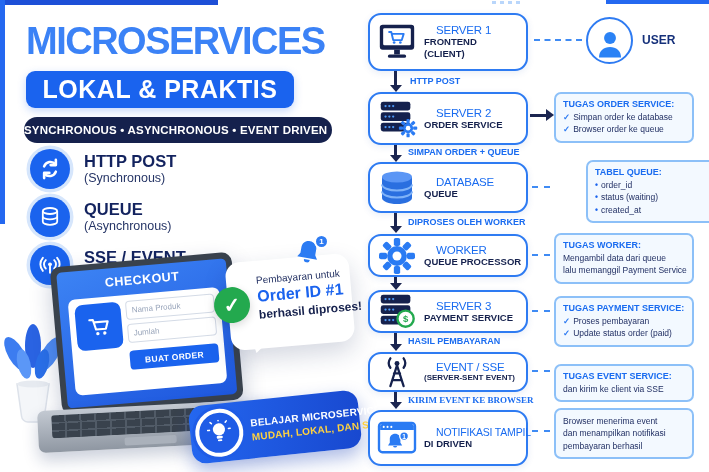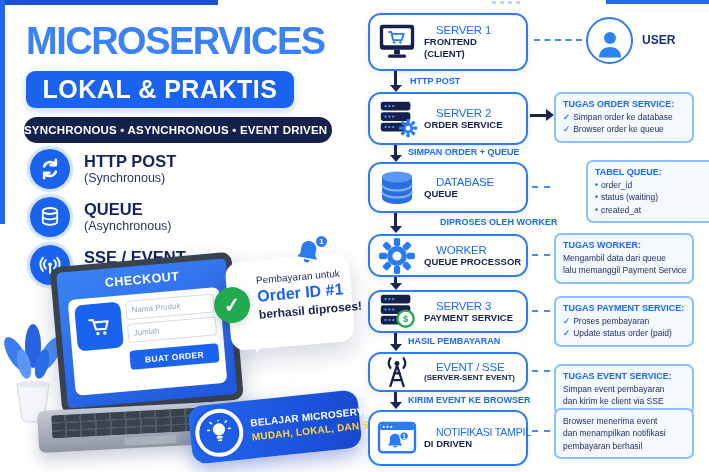--- a/index.html
+++ b/index.html
@@ -348,21 +348,21 @@
       <path d="M5 22.5 c0 3.3 6.7 6 15 6 s15-2.7 15-6" stroke="#7fb2f8" fill="none" stroke-width="2"></path>
     </svg>
   </div>
   <div class="ntext">
     <div class="ntitle">DATABASE</div>
     <div class="nsub">QUEUE</div>
   </div>
 </div>
 
 <div class="abs varrow" style="left:394px; top:213px; height:14px;"></div>
-<div class="abs elabel" style="left:408px; top:217px;margin-left:32px;">DIPROSES OLEH WORKER</div>
+<div class="abs elabel" style="left:408px; top:217px;">DIPROSES OLEH WORKER</div>
 
 <div class="abs node" style="top:234px; height:43px;">
   <div class="nicon">
     <svg width="36" height="36" viewBox="0 0 40 40">
       <g fill="#2a7bf3">
         <circle cx="20" cy="20" r="11"></circle>
         <rect x="16.5" y="0" width="7" height="9" rx="2"></rect>
         <rect x="16.5" y="31" width="7" height="9" rx="2"></rect>
         <rect x="16.5" y="0" width="7" height="9" rx="2" transform="rotate(90 20 20)"></rect>
         <rect x="16.5" y="31" width="7" height="9" rx="2" transform="rotate(90 20 20)"></rect>
@@ -419,21 +419,21 @@
       <path d="M27 3.5 a8.5 8.5 0 0 1 0 10" stroke="#15214d" stroke-width="2.4" fill="none" stroke-linecap="round"></path>
     </svg>
   </div>
   <div class="ntext">
     <div class="ntitle">EVENT / SSE</div>
     <div class="nsub small">(SERVER-SENT EVENT)</div>
   </div>
 </div>
 
 <div class="abs varrow" style="left:394px; top:392px; height:11px;"></div>
-<div class="abs elabel" style="left:408px; top:395px;">KIRIM EVENT KE BROWSER</div>
+<div class="abs elabel" style="left:408px; top:395px;font-family:Liberation Serif, serif;">KIRIM EVENT KE BROWSER</div>
 
 <div class="abs node" style="top:410px; height:56px;">
   <div class="nicon">
     <svg width="42" height="36" viewBox="0 0 44 38">
       <rect x="3" y="3" width="38" height="31" rx="3.5" fill="#fff" stroke="#2a7bf3" stroke-width="2.5"></rect>
       <path d="M4.2 6.5 a2.3 2.3 0 0 1 2.3-2.3 h31 a2.3 2.3 0 0 1 2.3 2.3 V10.5 H4.2 Z" fill="#2a7bf3"></path>
       <circle cx="8" cy="7.3" r="1.1" fill="#fff"></circle>
         <circle cx="12" cy="7.3" r="1.1" fill="#fff"></circle>
         <circle cx="16" cy="7.3" r="1.1" fill="#fff"></circle>
       <path d="M20 14.5 c-3.4 0-5.6 2.4-5.6 5.6 v3.8 l-1.9 3 h15 l-1.9-3 v-3.8 c0-3.2-2.2-5.6-5.6-5.6 z" fill="#2a7bf3"></path>
@@ -500,23 +500,20 @@
     </div>
   <div class="note-item">
       <span class="mk-check">✓</span>
       <span>Update status order (paid)</span>
     </div>
 </div>
 
 <div class="abs note" style="top:364px;">
   <div class="note-title">TUGAS EVENT SERVICE:</div>
   <div class="note-item">
-      <span>Simpan event pembayaran</span>
-    </div>
-  <div class="note-item">
       <span>dan kirim ke client via SSE</span>
     </div>
 </div>
 
 <div class="abs note" style="top:408px;">
   <div class="note-item">
       <span>Browser menerima event</span>
     </div>
   <div class="note-item">
       <span>dan menampilkan notifikasi</span>

